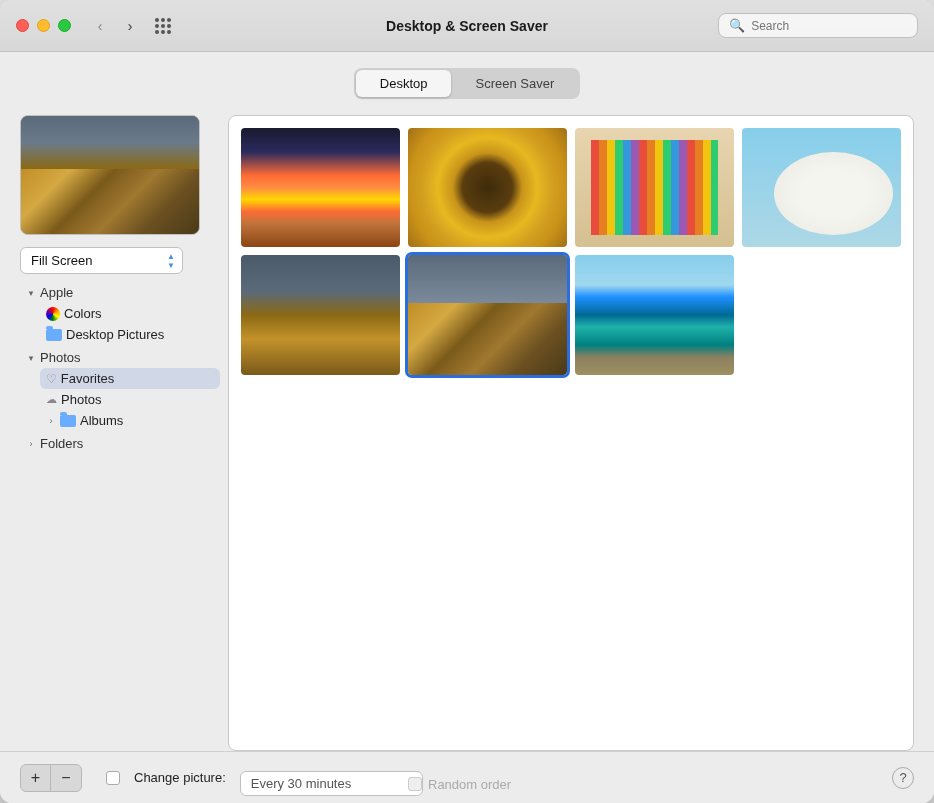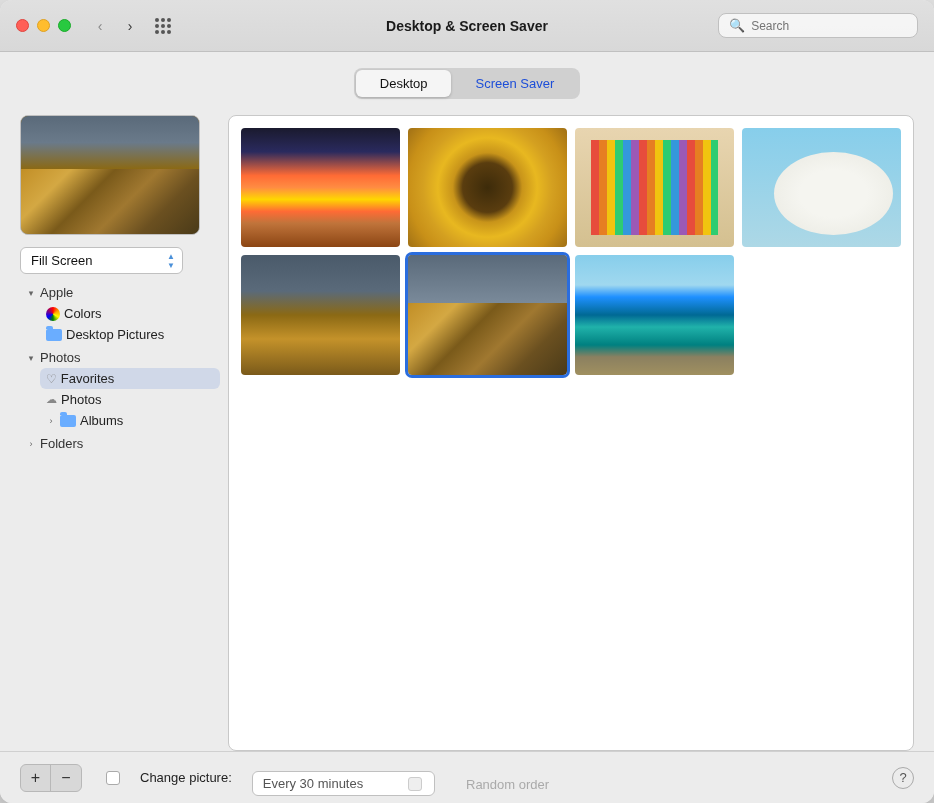--- a/index.html
+++ b/index.html
@@ -145,21 +145,21 @@
       border-radius: 8px;
       padding: 2px;
       gap: 0;
     }
     .tab {
       padding: 6px 24px;
       border-radius: 6px;
       font-size: 13px;
       font-weight: 500;
       cursor: pointer;
-      color: #1d4ed8;
+      color: #404040;
       border: none;
       background: transparent;
     }
     .tab.active {
       background: #f5f5f5;
       box-shadow: 0 1px 3px rgba(0,0,0,0.2);
       color: #111;
     }
 
     
@@ -495,21 +495,21 @@
       justify-content: center;
       line-height: 1;
     }
     .add-btn {
       border-right: 1px solid #b8b8b8;
     }
 
     .change-picture-group {
       display: flex;
       align-items: center;
-      gap: 20px;
+      gap: 14px;
       margin-left: 8px;
     }
 
     .checkbox {
       width: 14px;
       height: 14px;
       border: 1px solid #aaa;
       border-radius: 3px;
       background: white;
       flex-shrink: 0;
@@ -543,21 +543,20 @@
       align-items: center;
       gap: 6px;
       position: absolute;
       bottom: 12px;
       left: 310px;
     }
 
     .random-label {
       font-size: 13px;
       color: #aaa;
-      margin-left: 38px;
     }
 
     .help-btn {
       width: 22px;
       height: 22px;
       border-radius: 50%;
       border: 1px solid #aaa;
       background: transparent;
       font-size: 13px;
       color: #555;

